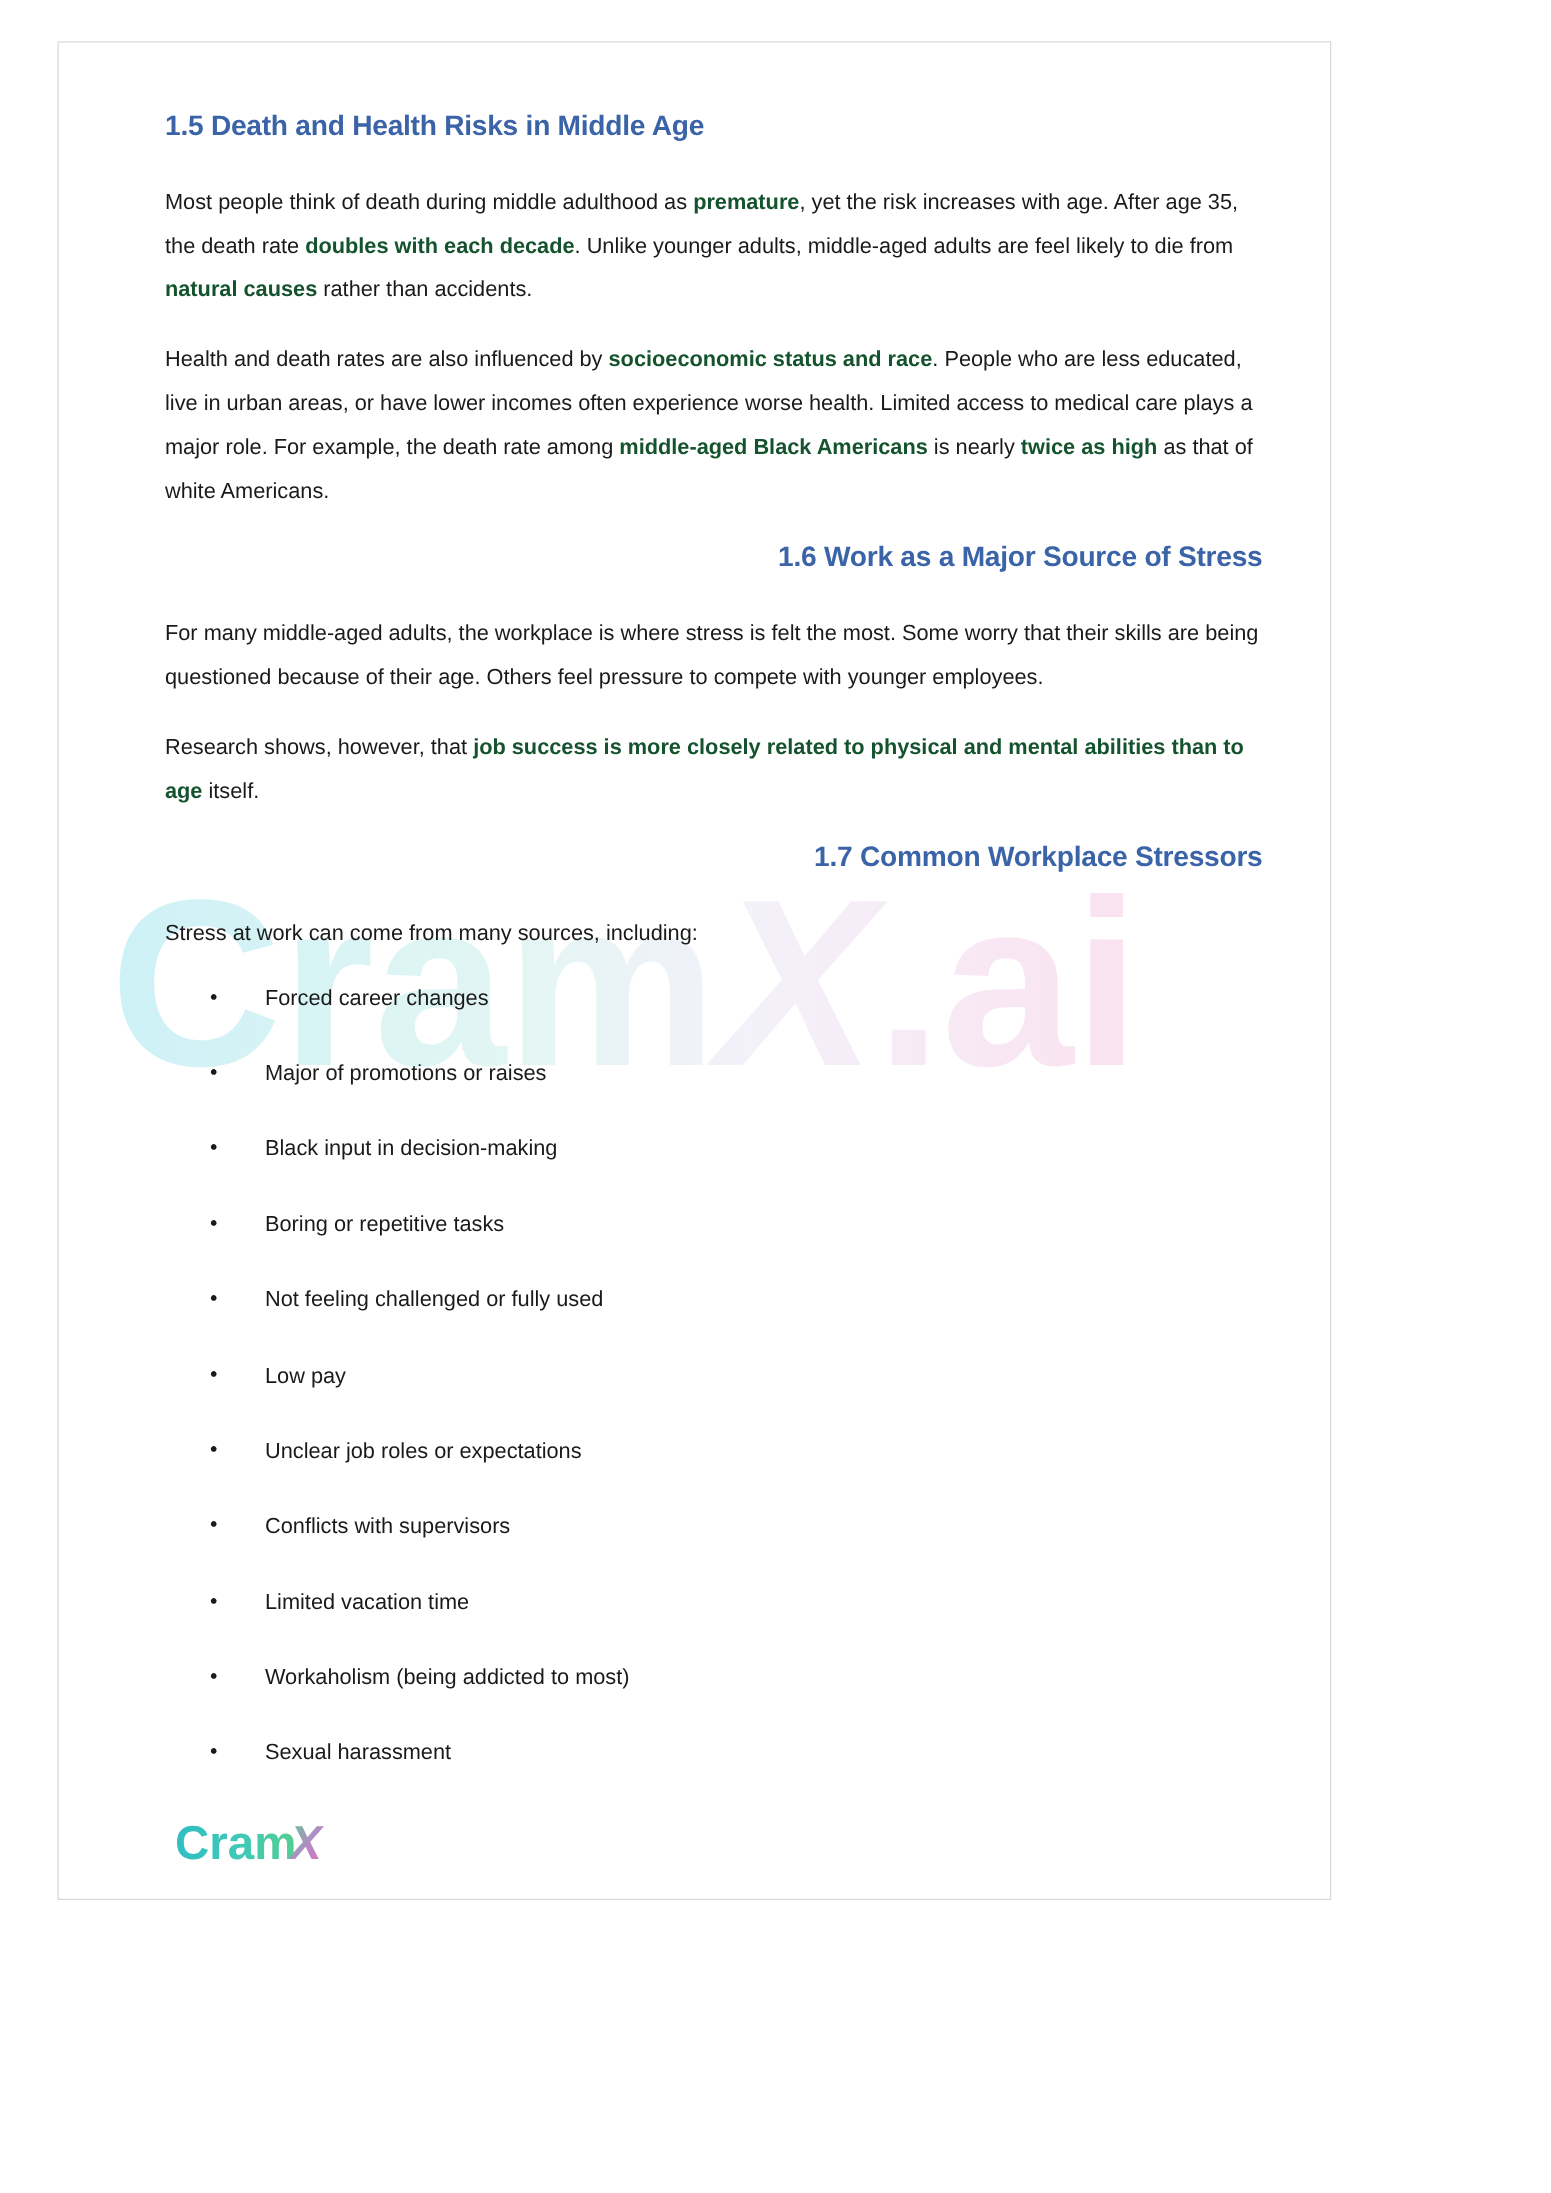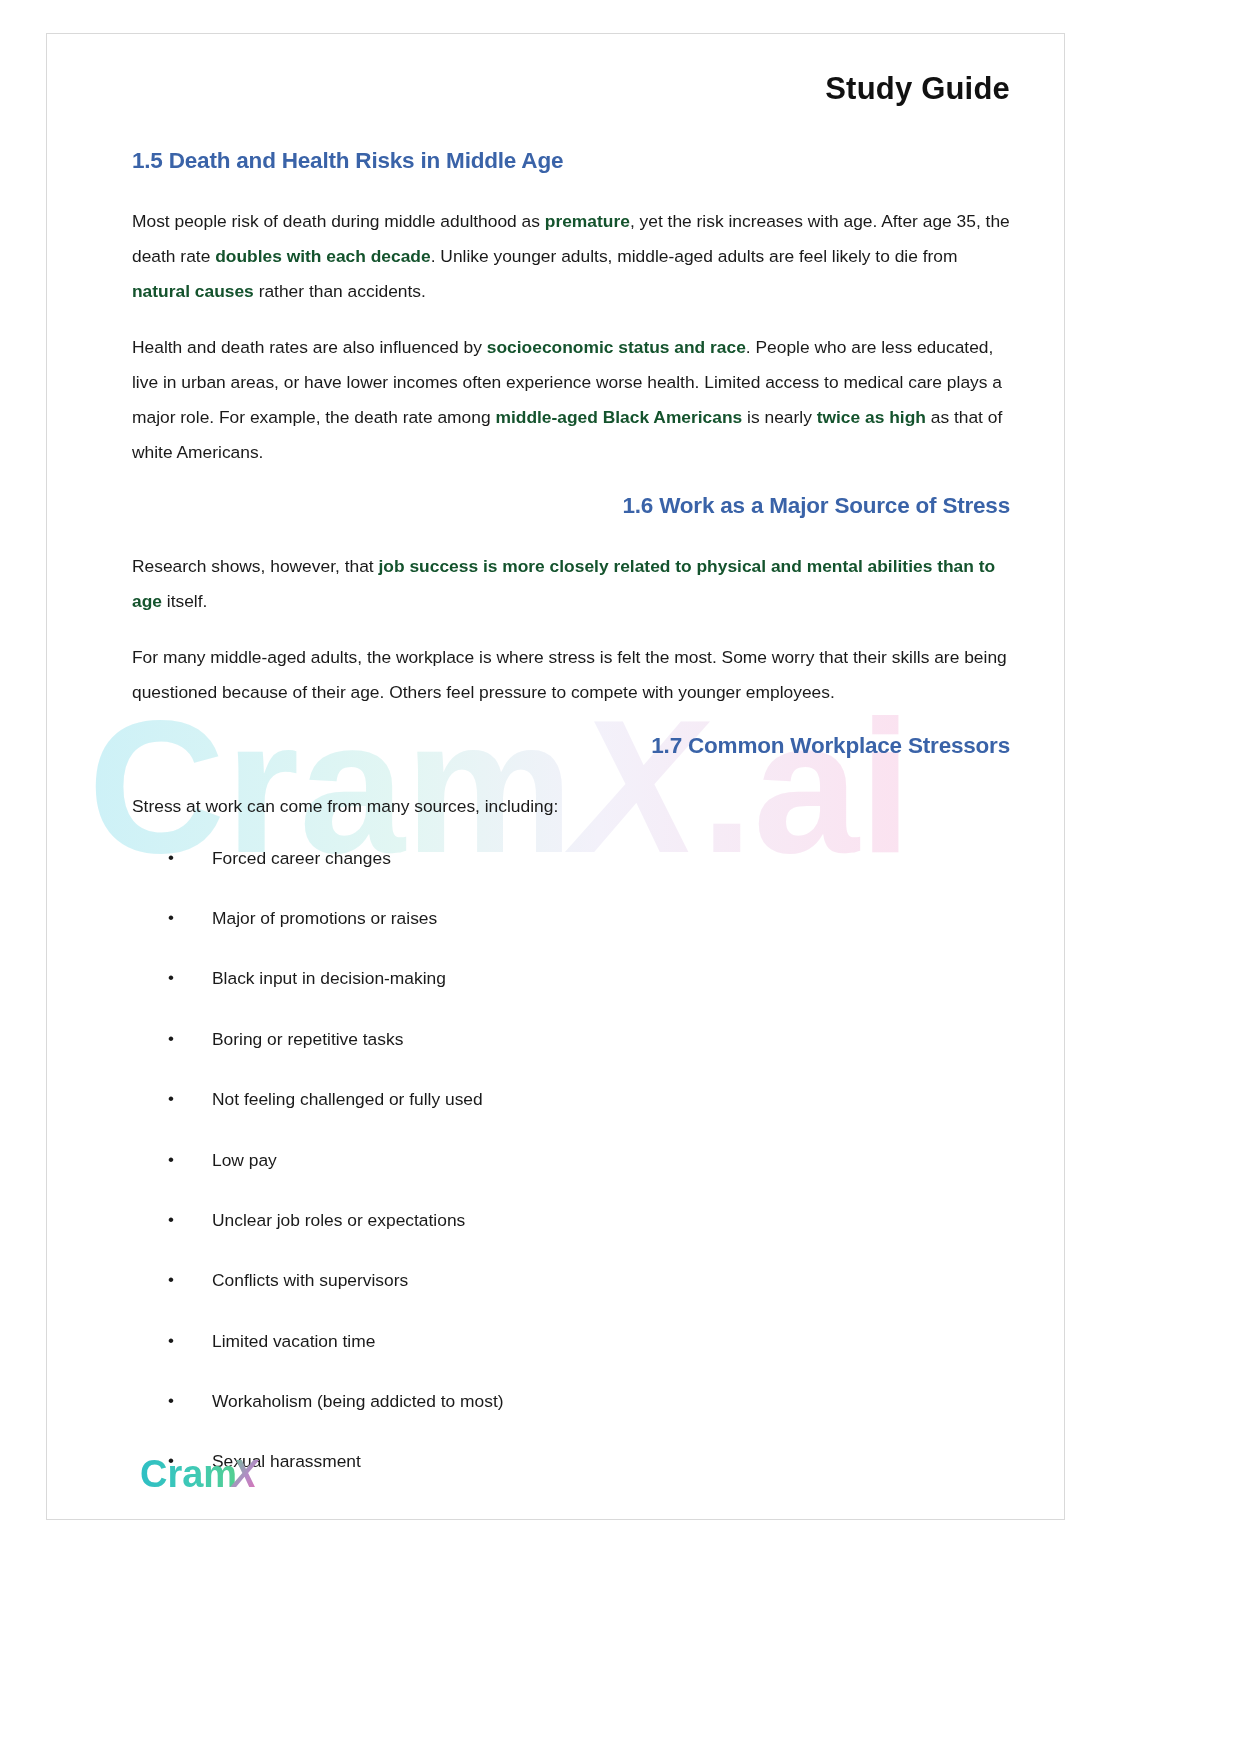--- a/index.html
+++ b/index.html
@@ -147,42 +147,39 @@
           <stop offset="62%" stop-color="#f3f1fa"></stop>
           <stop offset="100%" stop-color="#fbe2f0"></stop>
         </linearGradient>
       </defs>
       <text x="0" y="160" font-family="'Liberation Sans', sans-serif" font-size="190" font-weight="bold" fill="url(#wmGrad)">Cram<tspan font-style="italic">X</tspan>.ai</text>
     </svg>
   </div>
 
   <div class="content">
 
-    <div class="doc-header">
-      <span class="doc-title">Study Guide</span>
-    </div>
 
     <h2 class="section-heading">1.5 Death and Health Risks in Middle Age</h2>
 
     <p class="body-text">
-      <span>Most people risk of death during middle adulthood as </span><b>premature</b><span>, yet the risk increases with age. After age 35, the death rate </span><b>doubles with each decade</b><span>. Unlike younger adults, middle-aged adults are feel likely to die from </span><b>natural causes</b><span> rather than accidents.</span>
+      <span>Most people think of death during middle adulthood as </span><b>premature</b><span>, yet the risk increases with age. After age 35, the death rate </span><b>doubles with each decade</b><span>. Unlike younger adults, middle-aged adults are feel likely to die from </span><b>natural causes</b><span> rather than accidents.</span>
     </p>
 
     <p class="body-text">
       <span>Health and death rates are also influenced by </span><b>socioeconomic status and race</b><span>. People who are less educated, live in urban areas, or have lower incomes often experience worse health. Limited access to medical care plays a major role. For example, the death rate among </span><b>middle-aged Black Americans</b><span> is nearly </span><b>twice as high</b><span> as that of white Americans.</span>
     </p>
 
     <h2 class="section-heading gap-before">1.6 Work as a Major Source of Stress</h2>
+
+    <p class="body-text">
+      <span>For many middle-aged adults, the workplace is where stress is felt the most. Some worry that their skills are being questioned because of their age. Others feel pressure to compete with younger employees.</span>
+    </p>
 
     <p class="body-text para-tight">
       <span>Research shows, however, that </span><b>job success is more closely related to physical and mental abilities than to age</b><span> itself.</span>
-    </p>
-
-    <p class="body-text">
-      <span>For many middle-aged adults, the workplace is where stress is felt the most. Some worry that their skills are being questioned because of their age. Others feel pressure to compete with younger employees.</span>
     </p>
 
     <h2 class="section-heading gap-before">1.7 Common Workplace Stressors</h2>
 
     <p class="body-text">
       <span>Stress at work can come from many sources, including:</span>
     </p>
 
     <ul class="stressor-list">
       <li><span class="bullet-dot">•</span><span>Forced career changes</span></li>

